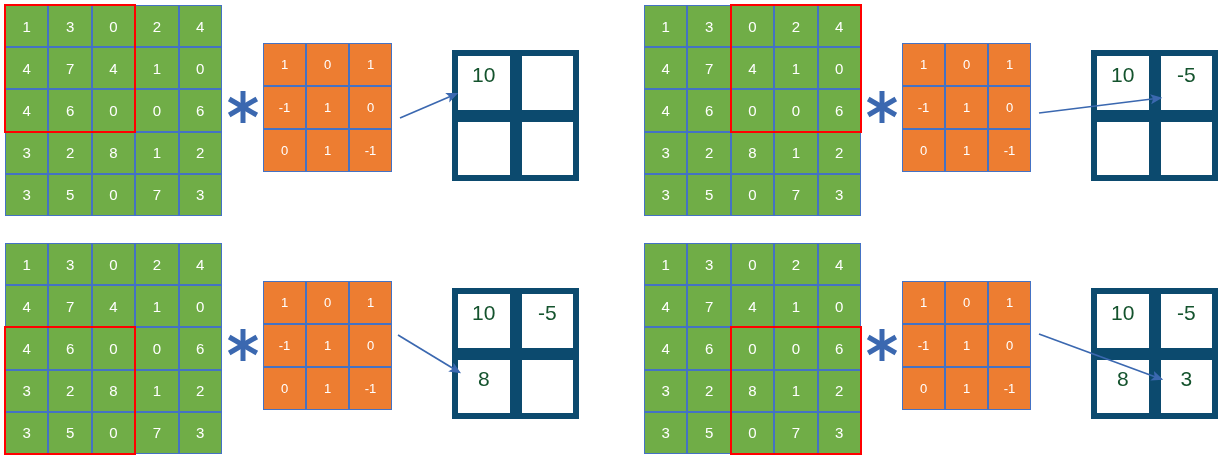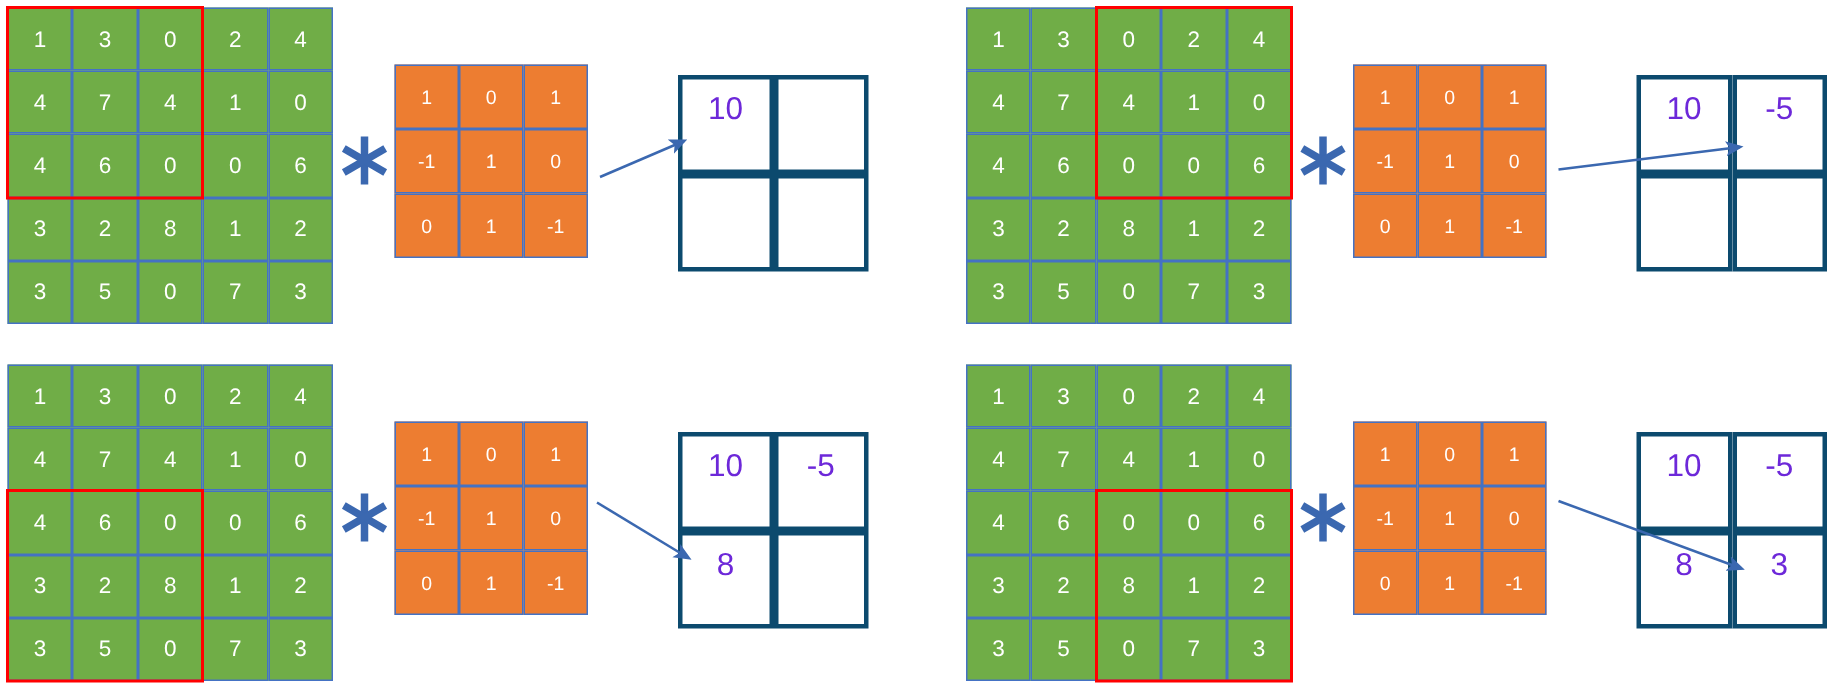--- a/index.html
+++ b/index.html
@@ -49,23 +49,23 @@
     color:#ffffff;
     font-size:13px;
     display:flex;align-items:center;justify-content:center;
     line-height:1;
   }
   
   .omat{position:absolute;width:127px;height:131px;}
   .omat .ocell{
     position:absolute;
     background:#ffffff;
-    border:3px solid #0c4a6e;
+    border:6px solid #0c4a6e;
     box-sizing:border-box;
-    color:#6d28d9;
+    color:#14532d;
     font-size:21px;
     line-height:1;
   }
   .omat .ocell span{
     position:absolute;
     left:50%;
     top:34%;
     transform:translate(-50%,-50%);
     white-space:nowrap;
   }

